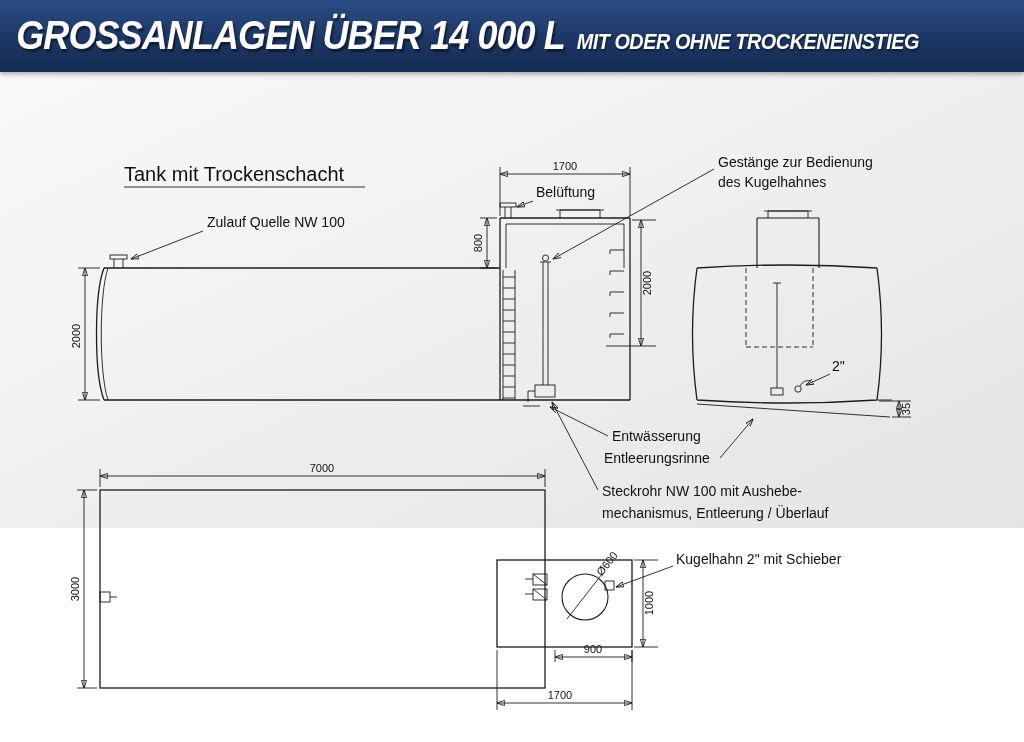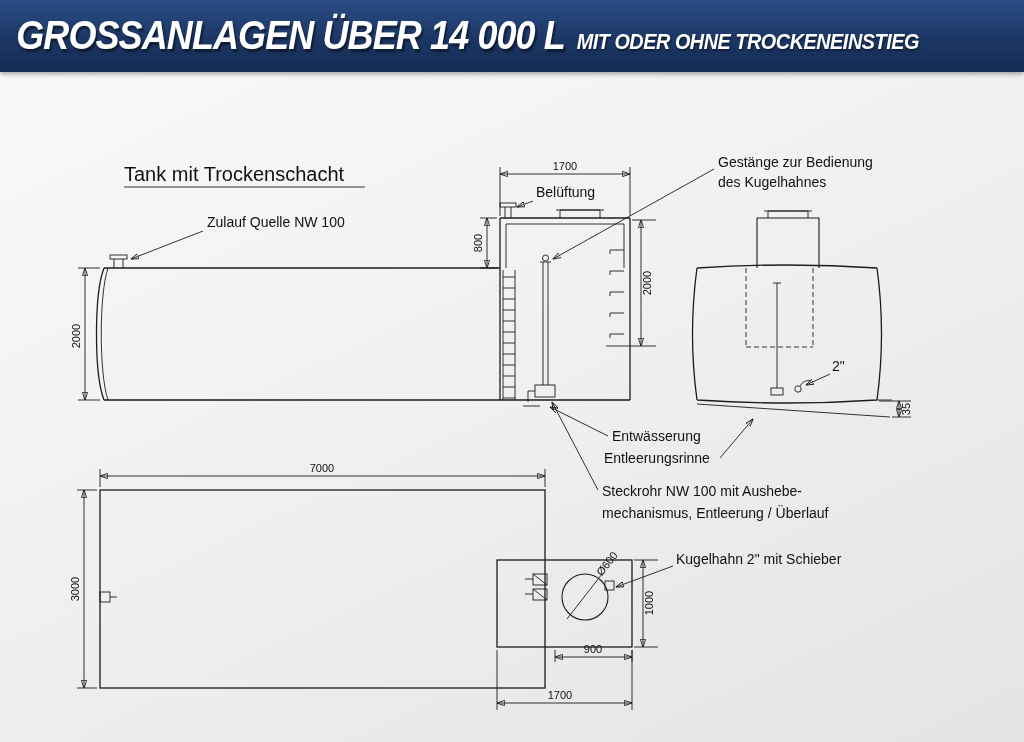--- a/index.html
+++ b/index.html
@@ -1,18 +1,18 @@
 <!DOCTYPE html>
 <html><head>
 <meta charset="utf-8">
 <style>
   *{margin:0;padding:0;box-sizing:border-box}
   html,body{width:1024px;height:742px;overflow:hidden}
   body{font-family:"Liberation Sans",sans-serif;background:#fff}
-  .page{position:relative;width:1024px;height:742px;
+  .page{position:relative;width:1024px;height:528px;
         background:linear-gradient(155deg,#fafafa 0%,#f1f1f2 45%,#e3e4e6 100%)}
   .header{position:absolute;top:0;left:0;width:1024px;height:72px;
           background:linear-gradient(180deg,#2a4c84 0%,#1c3765 55%,#142b52 100%);
           box-shadow:0 2px 5px rgba(0,0,0,.35);color:#fff;overflow:hidden}
   .header-row{display:flex;align-items:baseline;gap:13px;white-space:nowrap;
               transform:scaleX(.9);transform-origin:left;padding:13px 0 0 18px}
   .header-title{font-size:40px;font-weight:bold;font-style:italic;letter-spacing:-1px;
                 text-shadow:2px 3px 2px rgba(0,0,0,.45)}
   .header-subtitle{font-size:22px;font-weight:bold;font-style:italic;letter-spacing:-.5px;
                    text-shadow:1px 2px 2px rgba(0,0,0,.45)}

